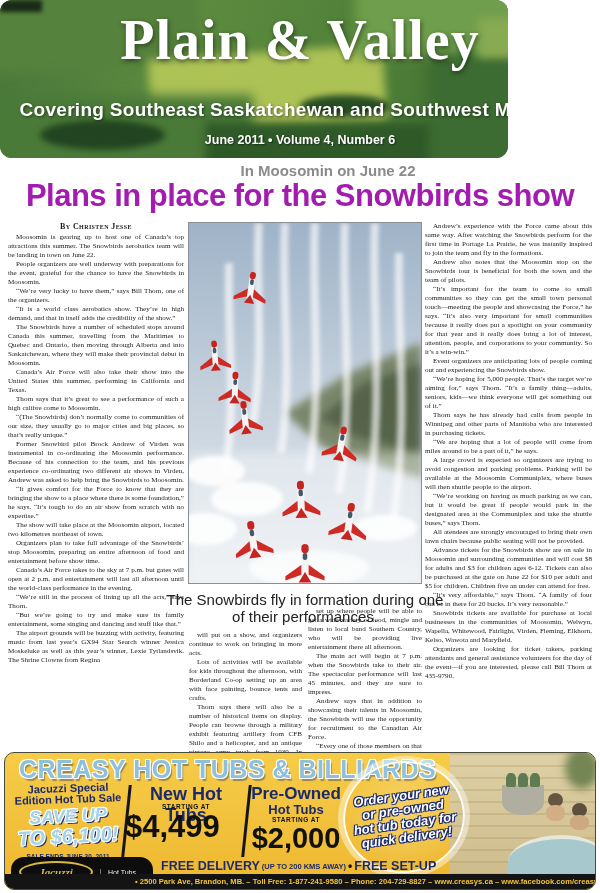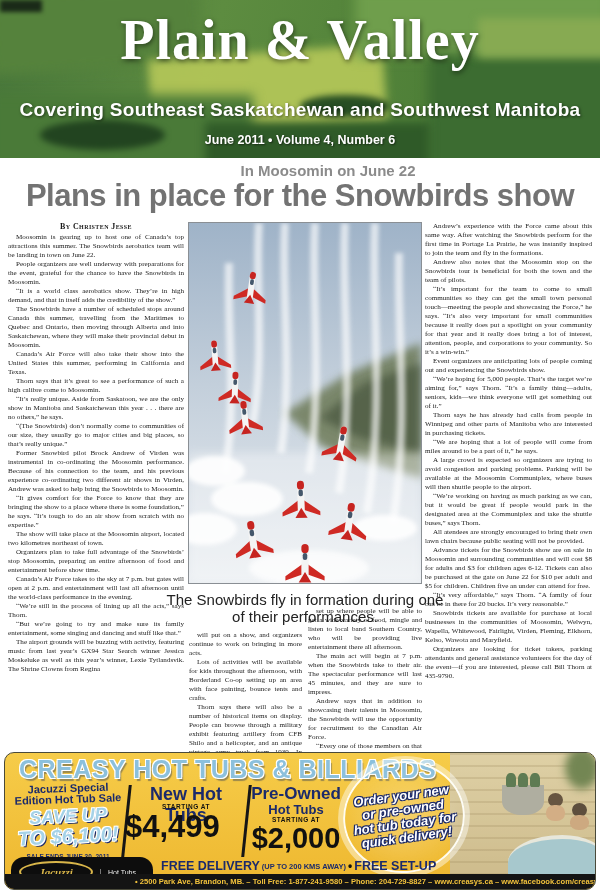--- a/index.html
+++ b/index.html
@@ -1,22 +1,22 @@
 <!DOCTYPE html>
 <html><head>
 <meta charset="utf-8">
 <style>
   * { box-sizing: border-box; }
   html,body { margin:0; padding:0; }
   body { width:600px; height:893px; background:#fff; font-family:"Liberation Serif", serif; position:relative; overflow:hidden; }
   .page { position:absolute; inset:0; }
 
   
-  .masthead { position:absolute; left:0; top:0; width:600px; height:158px; overflow:hidden;
-    background:linear-gradient(105deg,#47763a 0%,#5d8c40 35%,#4f8038 70%,#3f6c31 100%); }
+  .masthead { position:absolute; left:0; top:0; width:508px; height:158px; overflow:hidden;
+    background:linear-gradient(105deg,#47763a 0%,#5d8c40 35%,#4f8038 70%,#3f6c31 100%);border-radius:12px; }
   .fp { position:absolute; }
   .fp1 { left:-10px; top:-12px; width:210px; height:82px; background:#55823c; filter:blur(6px); transform:rotate(-3deg); }
   .fp2 { left:150px; top:52px; width:235px; height:78px; background:#b7c959; filter:blur(5px); transform:rotate(-4deg); opacity:.9; }
   .fp3 { left:355px; top:-12px; width:255px; height:70px; background:#6f9e4c; filter:blur(6px); }
   .fp4 { left:428px; top:55px; width:185px; height:112px; background:#3c6c31; filter:blur(6px); }
   .fp5 { left:-12px; top:95px; width:265px; height:78px; background:#4a7a38; filter:blur(6px); }
   .fp6 { left:205px; top:122px; width:225px; height:52px; background:#2f5a28; filter:blur(5px); }
   .fp7 { left:40px; top:120px; width:125px; height:30px; background:#224420; filter:blur(3px); border-radius:50%; }
   .fp8 { left:478px; top:18px; width:140px; height:40px; background:#87aa52; filter:blur(4px); }
   .fp9 { left:0; top:0; width:42px; height:12px; background:#1a2a18; filter:blur(2px); }
@@ -28,21 +28,21 @@
     font-family:"Liberation Sans",sans-serif; font-weight:700; font-size:19px; color:#fff;
     text-shadow:1px 1px 3px rgba(0,0,0,.55); letter-spacing:.3px; }
   .mh-issue { position:absolute; left:0; top:133px; width:600px; text-align:center;
     font-family:"Liberation Sans",sans-serif; font-weight:700; font-size:12.5px; color:#fff;
     text-shadow:1px 1px 2px rgba(0,0,0,.55); }
 
   
   .kicker { position:absolute; left:0; top:162px; width:600px; text-align:center;
     font-family:"Liberation Sans",sans-serif; font-weight:700; font-size:15px; color:#8b8b8b;margin-left:28px; }
   .headline { position:absolute; left:0; top:178px; width:600px; margin:0; text-align:center;
-    font-family:"Liberation Sans",sans-serif; font-weight:700; font-size:31px; letter-spacing:-.5px; color:#737373; }
+    font-family:"Liberation Sans",sans-serif; font-weight:700; font-size:31px; letter-spacing:-.5px; color:#a21caf; }
 
   
   .article { position:absolute; left:8px; top:222px; width:584px; height:556px; }
   .col { position:absolute; overflow:hidden; font-size:7.1px; line-height:9px; text-align:justify; color:#1b1b1b; }
   .col p { margin:0; text-indent:8px; }
   .col1 { left:0; top:0; width:176px; height:525px; }
   .col2 { left:181px; top:385px; width:113px; height:165px;margin-top:24px; }
   .col3 { left:300px; top:385px; width:114px; height:165px; }
   .col4 { left:417px; top:0; width:167px; height:540px; }
   .byline { text-align:center; font-variant:small-caps; font-size:8px; letter-spacing:.4px; margin-bottom:2px; font-weight:600; }
@@ -136,25 +136,25 @@
   <div class="kicker">In Moosomin on June 22</div>
   <h2 class="headline">Plans in place for the Snowbirds show</h2>
 
   <section class="article">
 
     <div class="col col1">
       <div class="byline">By Christen Jesse</div>
       <div>
           <p>Moosomin is gearing up to host one of Canada’s top attractions this summer. The Snowbirds aerobatics team will be landing in town on June 22.</p>
           <p>People organizers are well underway with preparations for the event, grateful for the chance to have the Snowbirds in Moosomin.</p>
+          <p>“We’re very lucky to have them,” says Bill Thorn, one of the organizers.</p>
           <p>“It is a world class aerobatics show. They’re in high demand, and that in itself adds the credibility of the show.”</p>
           <p>The Snowbirds have a number of scheduled stops around Canada this summer, travelling from the Maritimes to Quebec and Ontario, then moving through Alberta and into Saskatchewan, where they will make their provincial debut in Moosomin.</p>
           <p>Canada’s Air Force will also take their show into the United States this summer, performing in California and Texas.</p>
           <p>Thorn says that it’s great to see a performance of such a high calibre come to Moosomin.</p>
-          <p>“It’s really unique. Aside from Saskatoon, we are the only show in Manitoba and Saskatchewan this year . . . there are no others,” he says.</p>
           <p>“(The Snowbirds) don’t normally come to communities of our size, they usually go to major cities and big places, so that’s really unique.”</p>
           <p>Former Snowbird pilot Brock Andrew of Virden was instrumental in co-ordinating the Moosomin performance. Because of his connection to the team, and his previous experience co-ordinating two different air shows in Virden, Andrew was asked to help bring the Snowbirds to Moosomin.</p>
           <p>“It gives comfort for the Force to know that they are bringing the show to a place where there is some foundation,” he says. “It’s tough to do an air show from scratch with no expertise.”</p>
           <p>The show will take place at the Moosomin airport, located two kilometres northeast of town.</p>
           <p>Organizers plan to take full advantage of the Snowbirds’ stop Moosomin, preparing an entire afternoon of food and entertainment before show time.</p>
           <p>Canada’s Air Force takes to the sky at 7 p.m. but gates will open at 2 p.m. and entertainment will last all afternoon until the world-class performance in the evening.</p>
           <p>“We’re still in the process of lining up all the acts,” says Thorn.</p>
           <p>“But we’re going to try and make sure its family entertainment, some singing and dancing and stuff like that.”</p>
           <p>The airport grounds will be buzzing with activity, featuring music from last year’s GX94 Star Search winner Jessica Moskeluke as well as this year’s winner, Lexie Tytlandsvik. The Shrine Clowns from Regina</p>
         </div>

